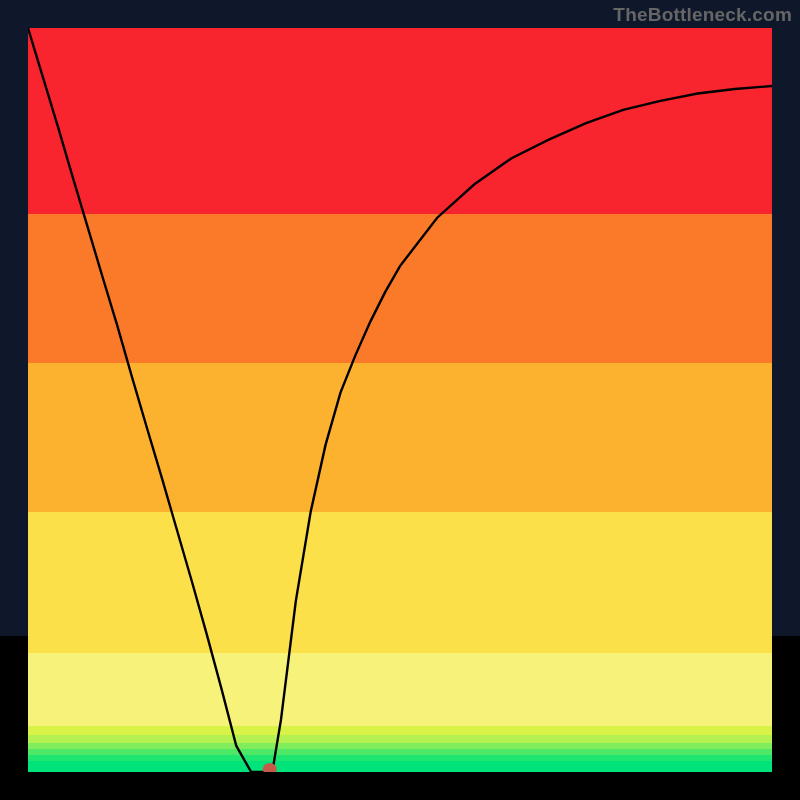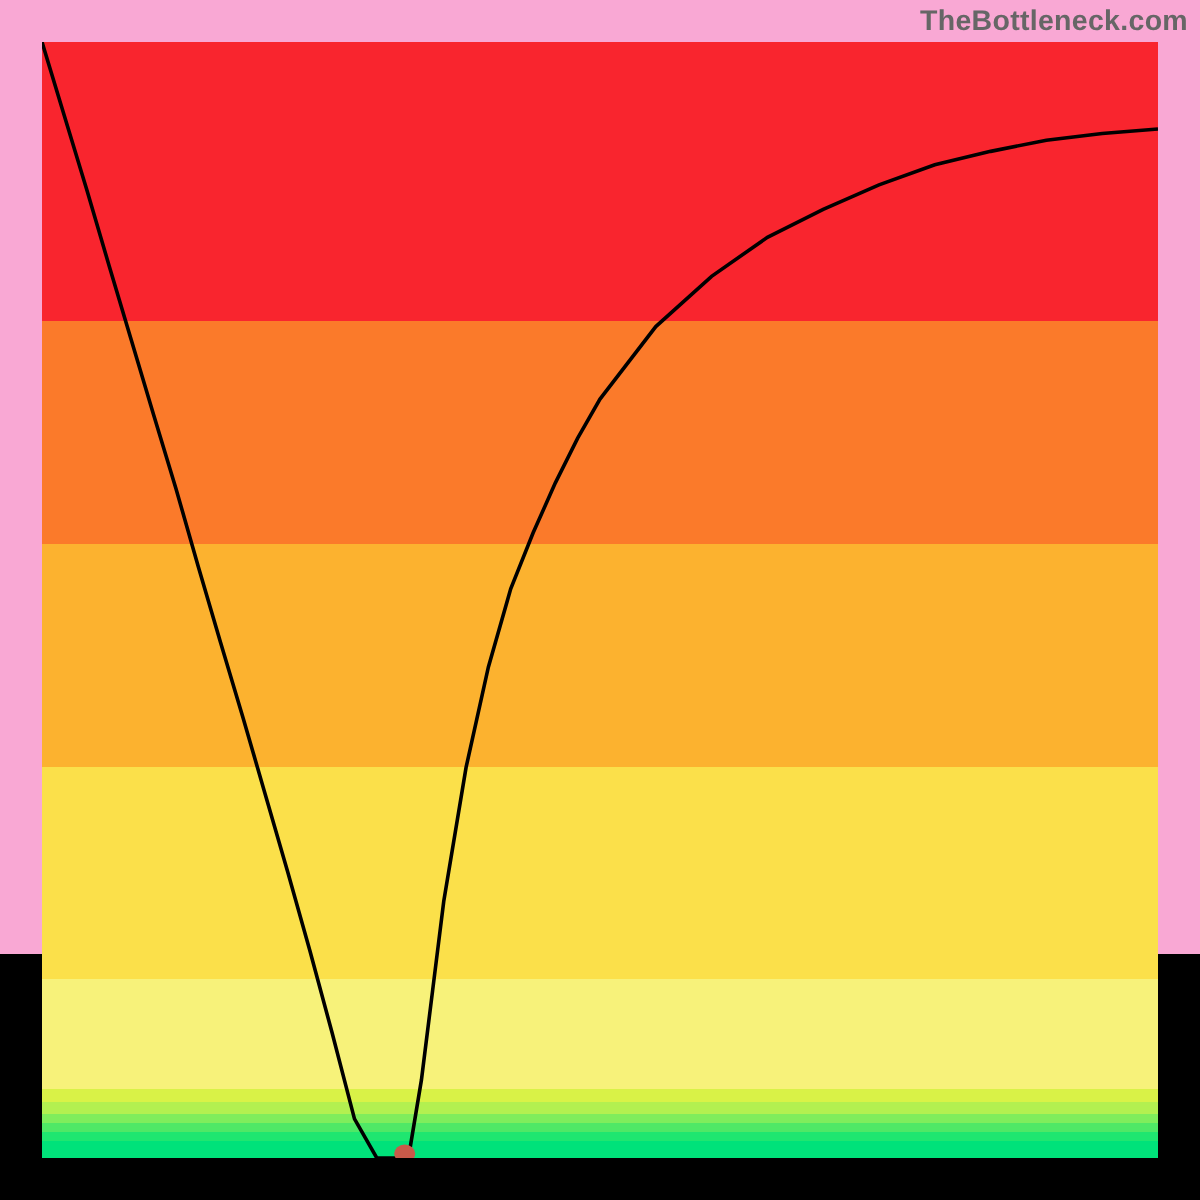--- a/index.html
+++ b/index.html
@@ -8,21 +8,21 @@
     width: 800px;
     height: 800px;
     background: #000;
     overflow: hidden;
     font-family: Arial, Helvetica, sans-serif;
   }
   .stage {
     position: relative;
     width: 800px;
     height: 636px;
-    background: #f9a8d4;
+    background: #0f172a;
   }
   .frame {
     position: absolute;
     top: 28px;
     left: 28px;
     width: 744px;
     height: 744px;
     background: #000;
   }
   .plot {

